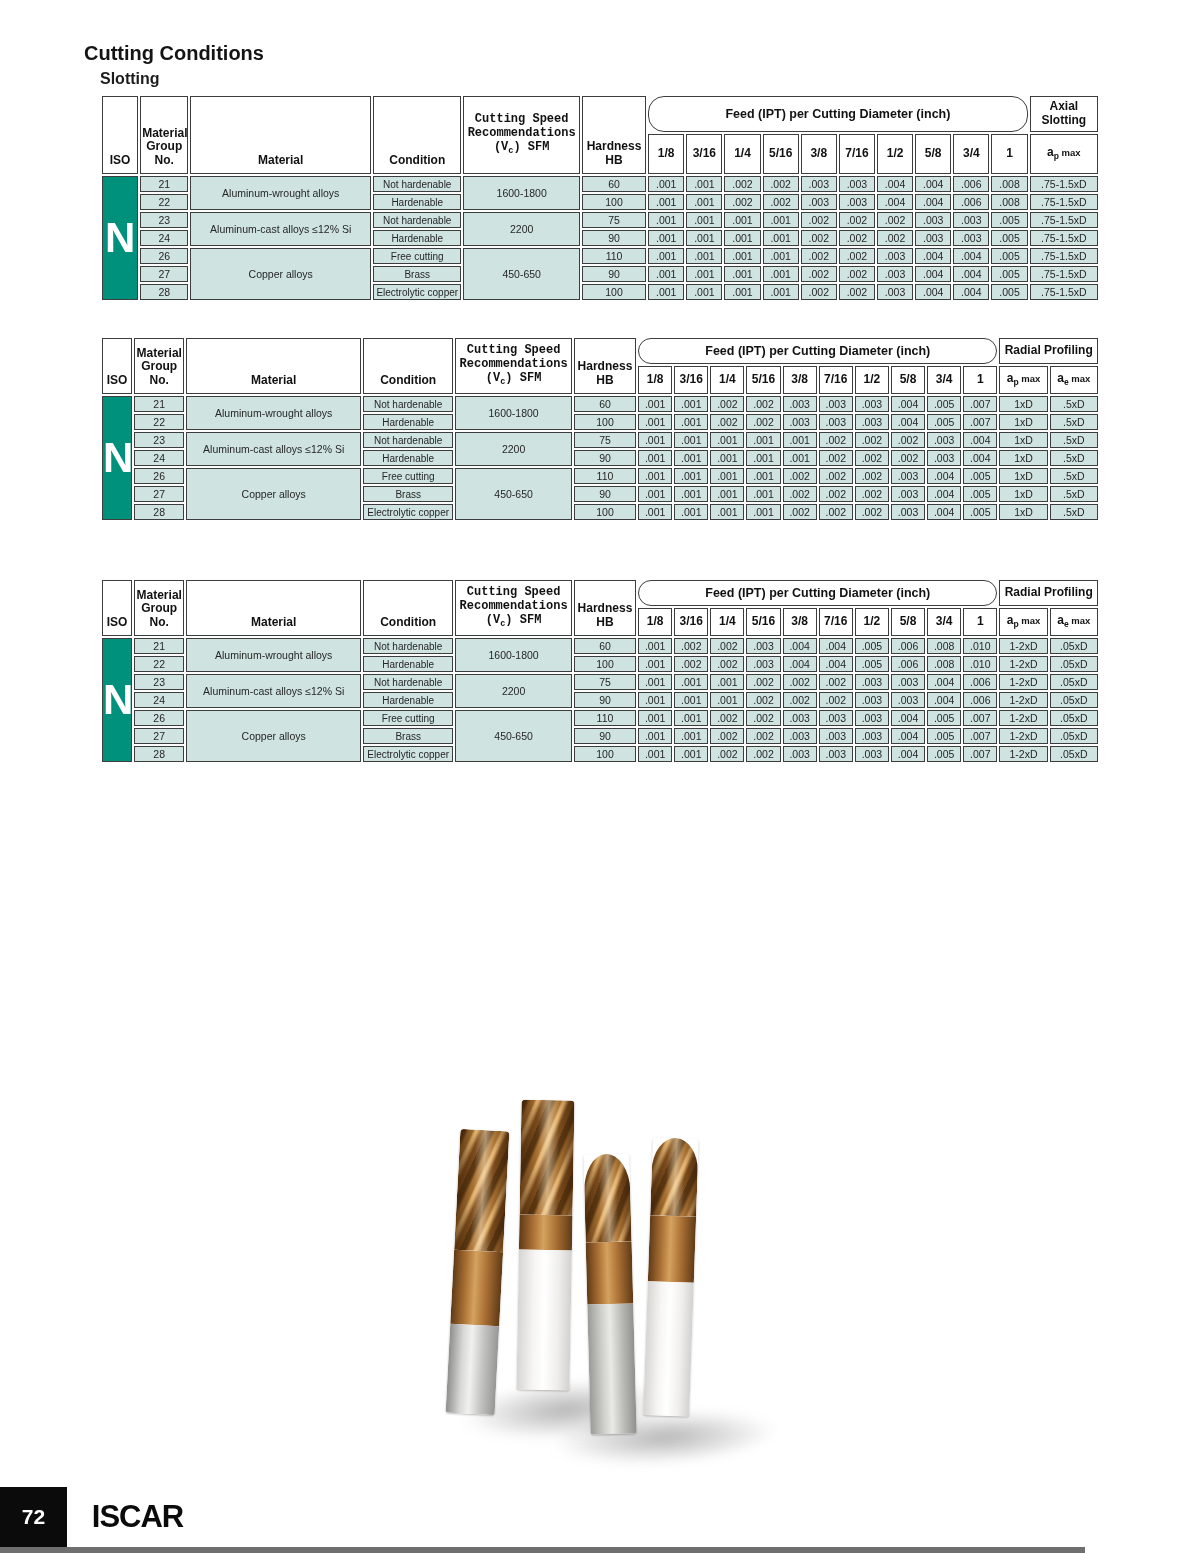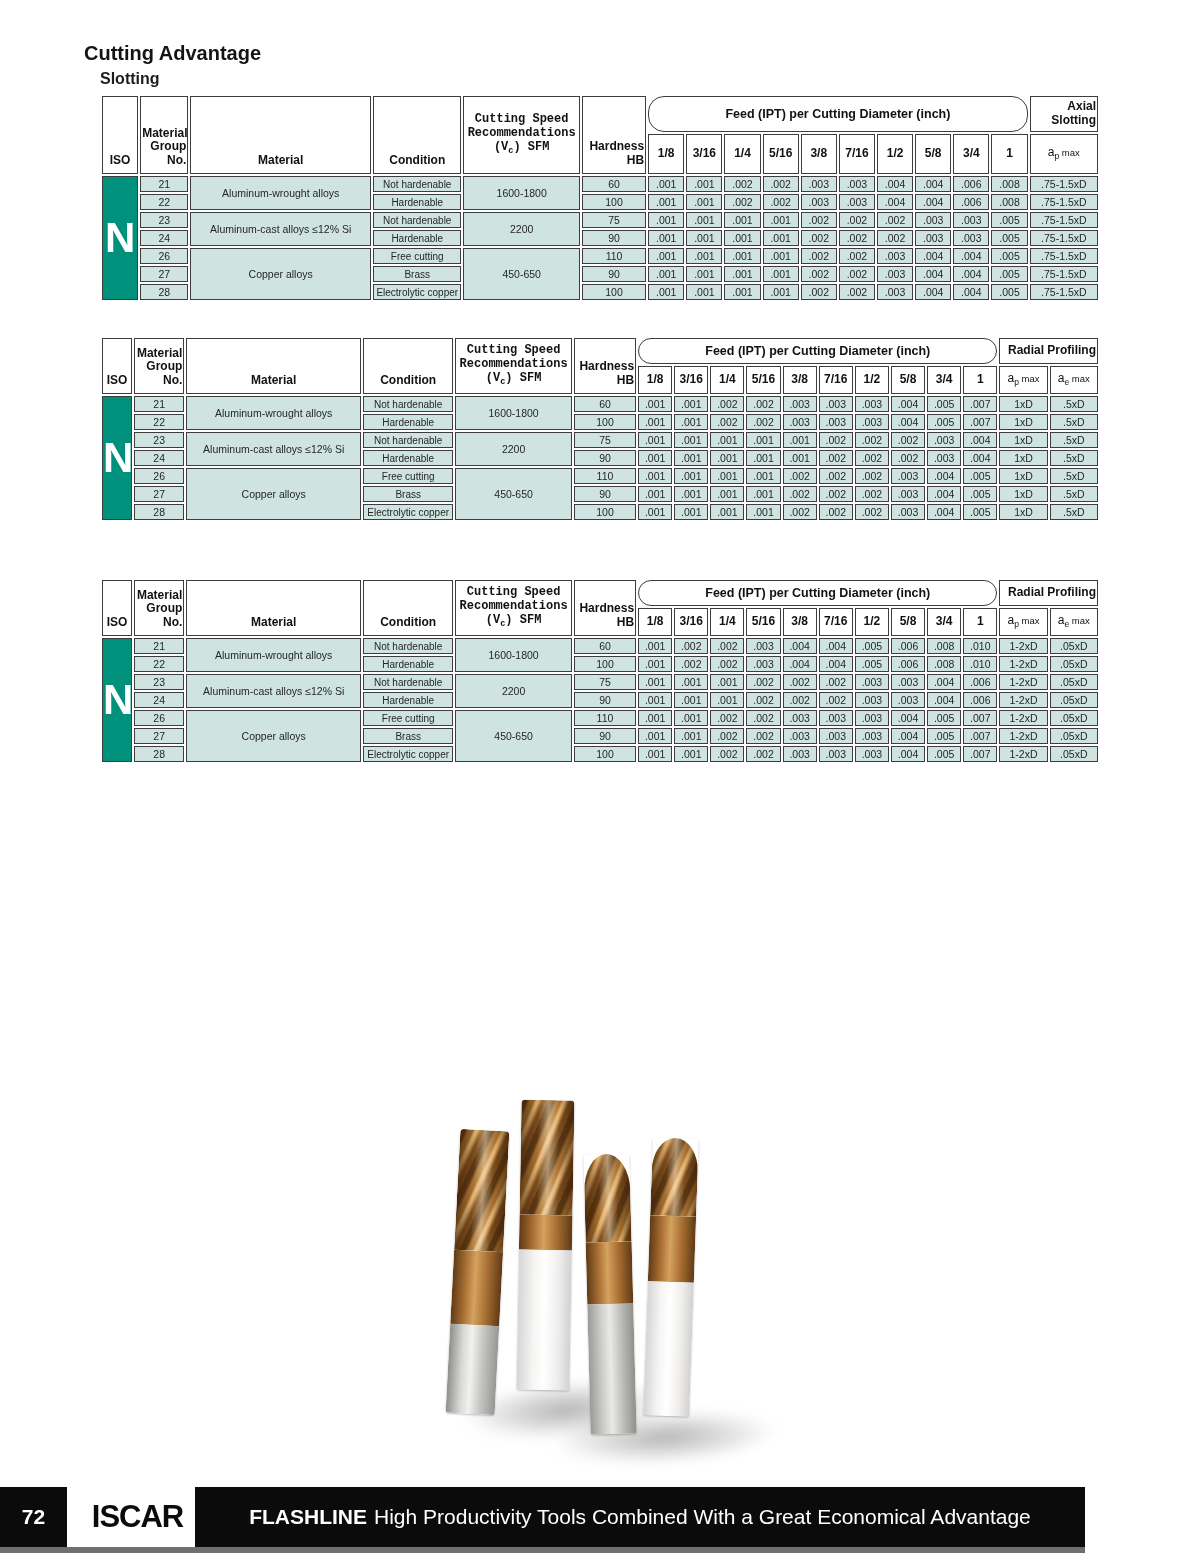--- a/index.html
+++ b/index.html
@@ -10,25 +10,25 @@
   .page-title { position:absolute; left:84px; top:42px; font-size:20px; font-weight:bold; color:#141414; }
   .tbl-section { position:absolute; left:100px; width:1010px; }
   .section-title { font-size:16px; font-weight:bold; color:#1c1c1c; margin-bottom:6px; }
 
   
   table.t { border-collapse:separate; border-spacing:2px; table-layout:fixed; width:1000px; background:#ffffff; }
   table.t th, table.t td { border:1px solid #3d3d3d; text-align:center; overflow:hidden; white-space:nowrap; }
   table.t thead th { background:#ffffff; font-weight:bold; color:#111111; font-size:12px; line-height:1.15; padding:2px 1px; }
   table.t thead th.vb { vertical-align:bottom; padding-bottom:5px;margin-left:47px; }
   table.t thead th.vm { vertical-align:middle;font-family:Liberation Mono, monospace; }
-  table.t thead th.pre { white-space:pre-line;text-align:right; }
+  table.t thead th.pre { white-space:pre-line; }
   table.t thead th.feedtitle { font-size:12.5px; vertical-align:middle;border-radius:16px; }
   table.t thead th.extratitle { font-size:12px; vertical-align:middle; }
   table.t thead th sub { font-size:8.5px; }
-  table.t thead th.lim { font-size:9.5px; vertical-align:middle; font-weight:normal; }
+  table.t thead th.lim { font-size:9.5px; vertical-align:middle; font-weight:bold; }
   table.t thead th.lim .base { font-size:12px; }
   table.t tbody td { background:#cfe4e0; font-size:10.5px; color:#262626; height:16px; vertical-align:middle; }
   table.t tbody td.cond { font-size:10px; }
   table.t tbody td.ncell { background:#00917c; color:#ffffff; font-size:42px; font-weight:bold; }
   
   .t0 thead tr.h1 th.feedtitle { height:36px; }
   .t0 thead tr.h2 th { height:40px; }
   .t1 thead tr.h1 th.feedtitle, .t2 thead tr.h1 th.feedtitle { height:26px; }
   .t1 thead tr.h2 th, .t2 thead tr.h2 th { height:28px; }
 
@@ -59,21 +59,21 @@
   .brand { position:absolute; left:80px; top:0; width:115px; height:60px; display:flex; align-items:center; justify-content:center; color:#0b0b0b; font-size:31px; font-weight:bold; letter-spacing:-1px; }
   .banner { position:absolute; left:195px; top:0; width:890px; height:60px; background:#0b0b0b; color:#ffffff; display:flex; align-items:center; justify-content:center; font-size:21px; }
   .banner .b { font-weight:bold; margin-right:7px; }
   .page-edge { position:absolute; left:0; top:1547px; width:1085px; height:6px; background:#6f6f6f; }
 </style>
 </head>
 <body>
 
 <div class="page">
 
-  <h1 class="page-title">Cutting Advantage</h1>
+  <h1 class="page-title">Cutting Conditions</h1>
 
   <section class="tbl-section" id="sec0">
     <h2 class="section-title">Slotting</h2>
     <div>
         <table class="t t0">
           <colgroup>
             <col style="width: 36px;">
             <col style="width: 48px;">
             <col style="width: 180px;">
             <col style="width: 88px;">
@@ -640,20 +640,16 @@
       <div class="collar" style="height:66px;"></div>
       <div class="shank white"></div>
     </div>
   </div>
 
   <div class="footer">
     <div class="pagenum-box">
       <span>72</span>
     </div>
     <div class="brand">ISCAR</div>
-    <div class="banner">
-      <span class="b">FLASHLINE</span>
-      <span>High Productivity Tools Combined With a Great Economical Advantage</span>
-    </div>
   </div>
   <div class="page-edge"></div>
 
 </div>
 
 </body></html>

